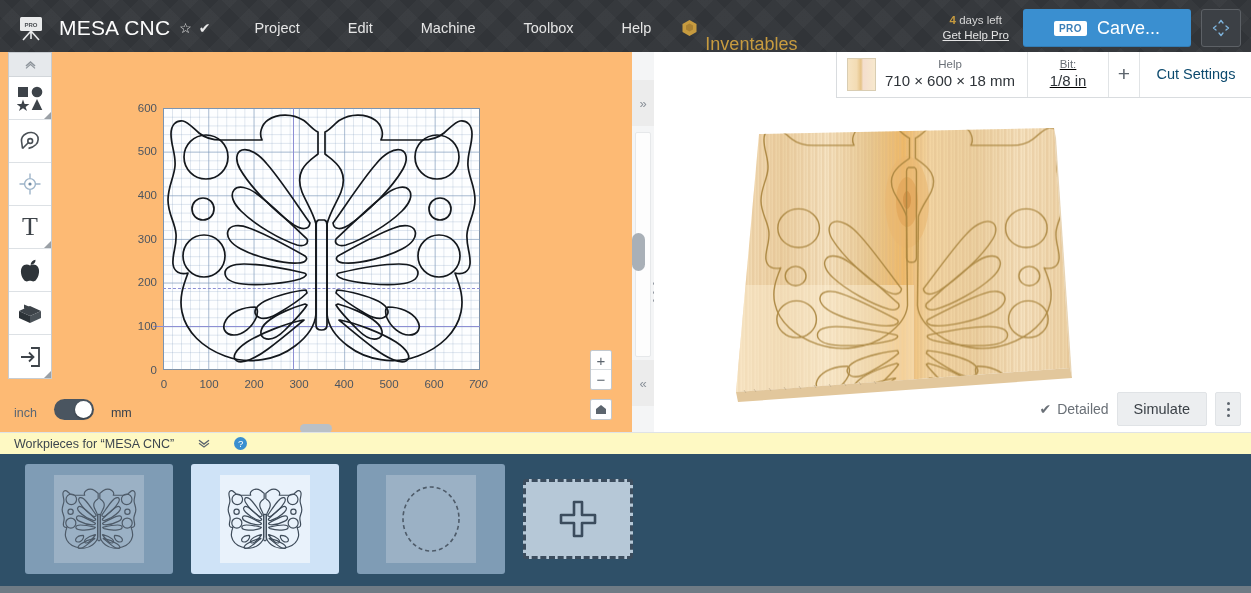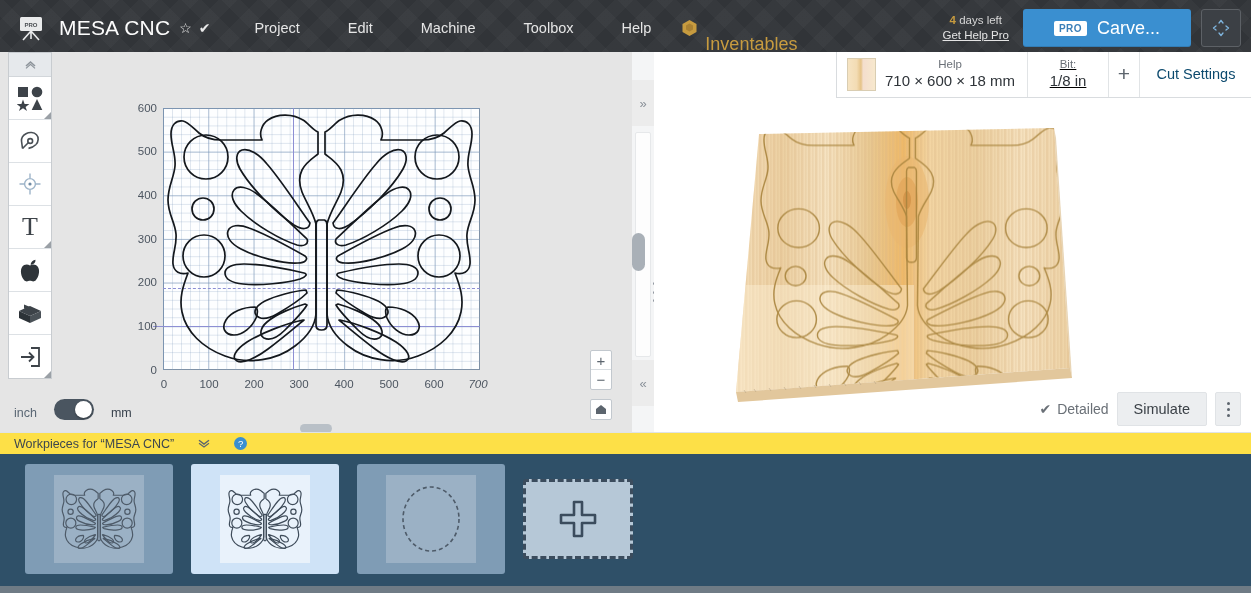--- a/index.html
+++ b/index.html
@@ -80,21 +80,21 @@
   .tb-item:last-child { border-bottom:none; }
   .tb-item.corner::after {
     content:""; position:absolute; right:0; bottom:0;
     border-style:solid; border-width:0 0 7px 7px;
     border-color: transparent transparent #9aa0a6 transparent;
   }
 
   
   .canvas-pane {
     position:absolute; left:0; top:52px; width:632px; height:380px;
-    background:#e5e5e5; overflow:hidden;
+    background:#fdba74; overflow:hidden;
   }
   .plot { position:absolute; left:163px; top:56px; width:317px; height:262px; }
   .plot-bg { position:absolute; inset:0; background:#fdfeff; border:1px solid #7d8fa3; }
   .grid-minor {
     position:absolute; inset:0;
     background-image:
       linear-gradient(to right, rgba(140,165,195,.28) 1px, transparent 1px),
       linear-gradient(to bottom, rgba(140,165,195,.28) 1px, transparent 1px);
     background-size: 9.05px 8.73px;
   }
@@ -214,21 +214,21 @@
   }
   .kebab {
     width:26px;height:34px;background:#eceef0;border:1px solid #e0e3e6;border-radius:2px;
     display:flex;flex-direction:column;align-items:center;justify-content:center;gap:3px;cursor:pointer;
   }
   .kebab i{width:3px;height:3px;border-radius:50%;background:#5d656d;display:block;}
 
   
   .wp-header {
     position:absolute; left:0; top:432px; width:1251px; height:22px;
-    background:#fde047; border-top:1px solid #dfe3e6;
+    background:#fef9c3; border-top:1px solid #dfe3e6;
     display:flex; align-items:center; padding-left:14px; gap:24px;
   }
   .wp-title { font-size:12.5px; color:#3d464f; }
   .wp-chev { font-size:11px; color:#5c656e; cursor:pointer; }
   .help-icon {
     width:13px;height:13px;border-radius:50%;background:#3a8fd0;color:#fff;
     font-size:9.5px;display:flex;align-items:center;justify-content:center;cursor:pointer;
   }
   .wp-strip {
     position:absolute; left:0; top:454px; width:1251px; height:139px; background:#2f5068;

